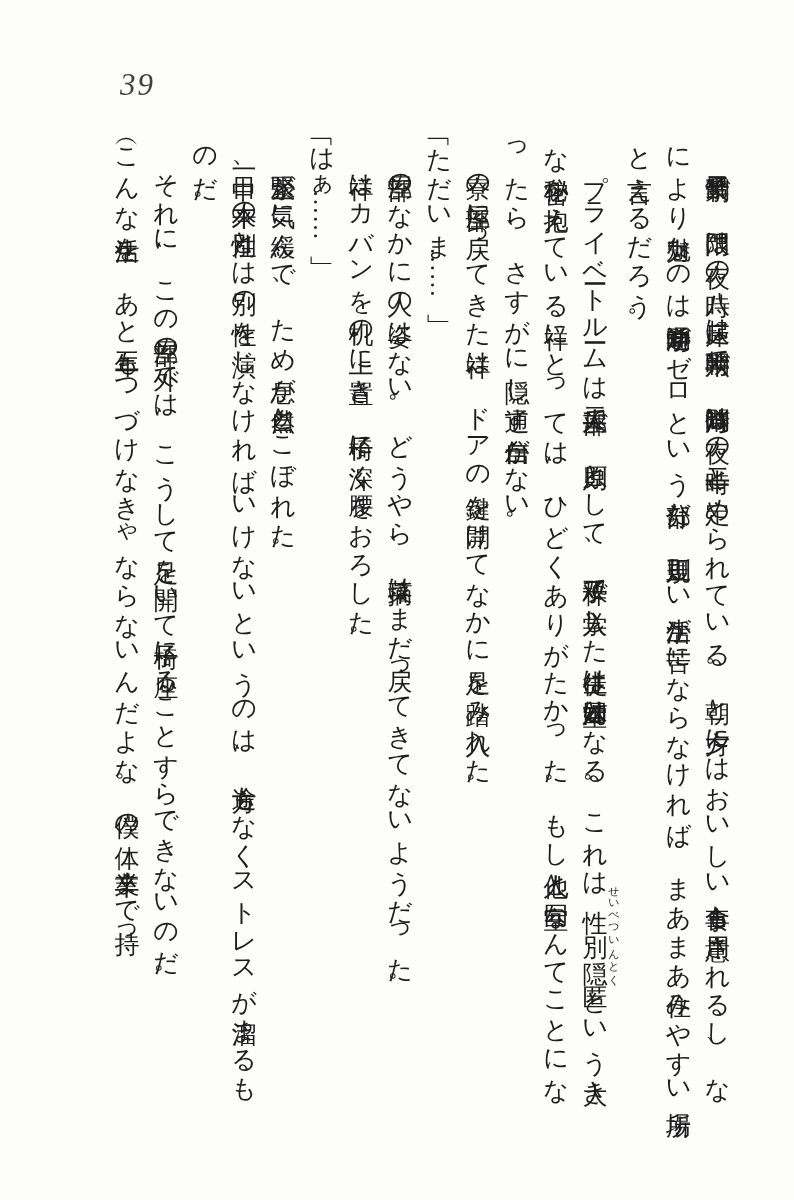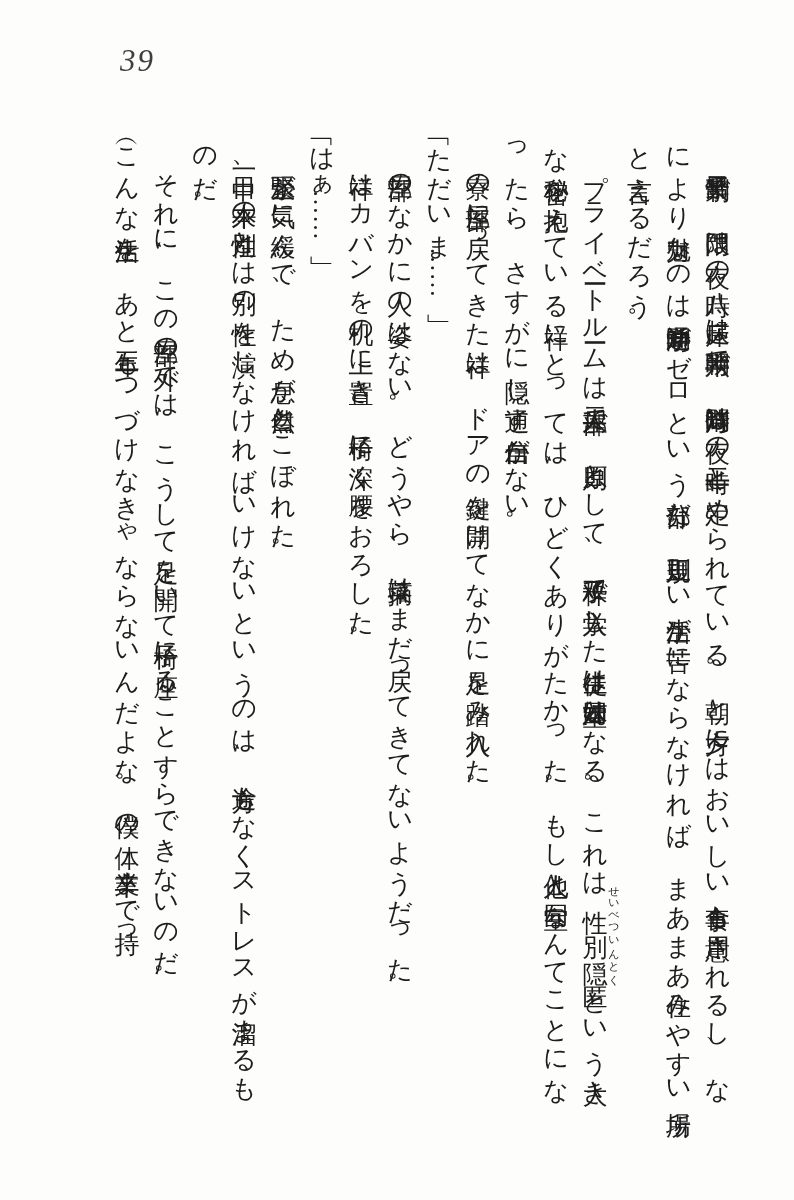--- a/index.html
+++ b/index.html
@@ -8,21 +8,21 @@
   }
   .page {
     position: relative;
     width: 794px;
     height: 1200px;
     background: var(--page-bg, #fdfdfc);
     overflow: hidden;
   }
   .page-number {
     position: absolute;
-    top: 43px;
+    top: 67px;
     left: 120px;
     font-family: "Liberation Serif", "DejaVu Serif", serif;
     font-style: italic;
     font-size: 31px;
     letter-spacing: 2px;
     color: #3f3f3f;
   }
   .text-block {
     position: absolute;
     top: 130px;

